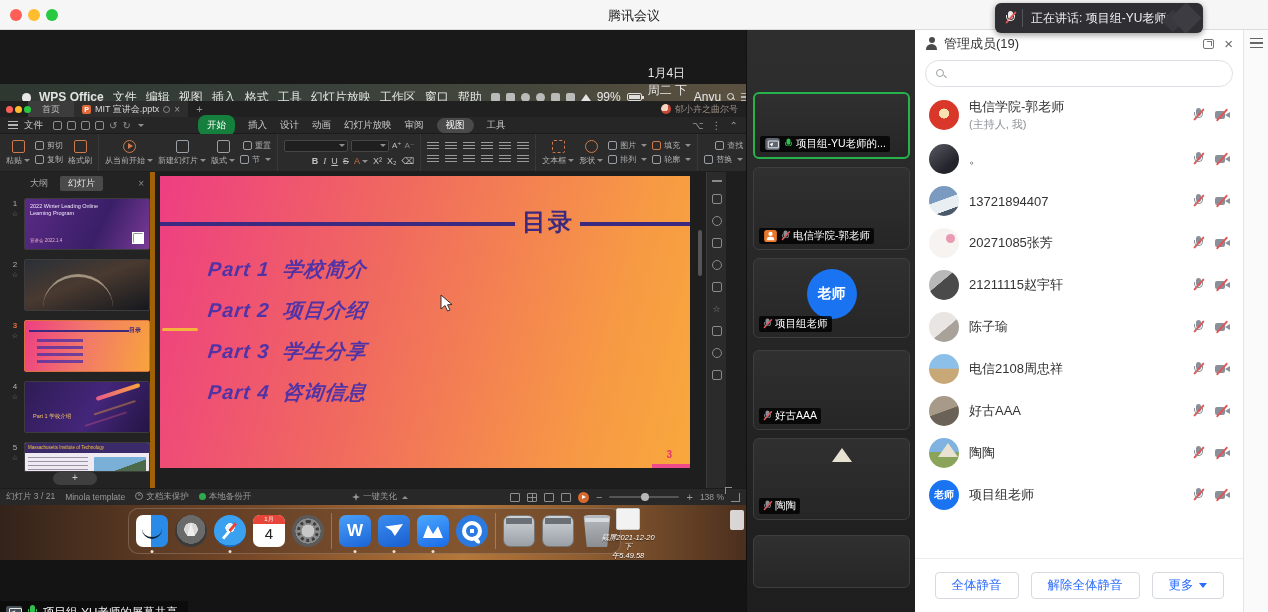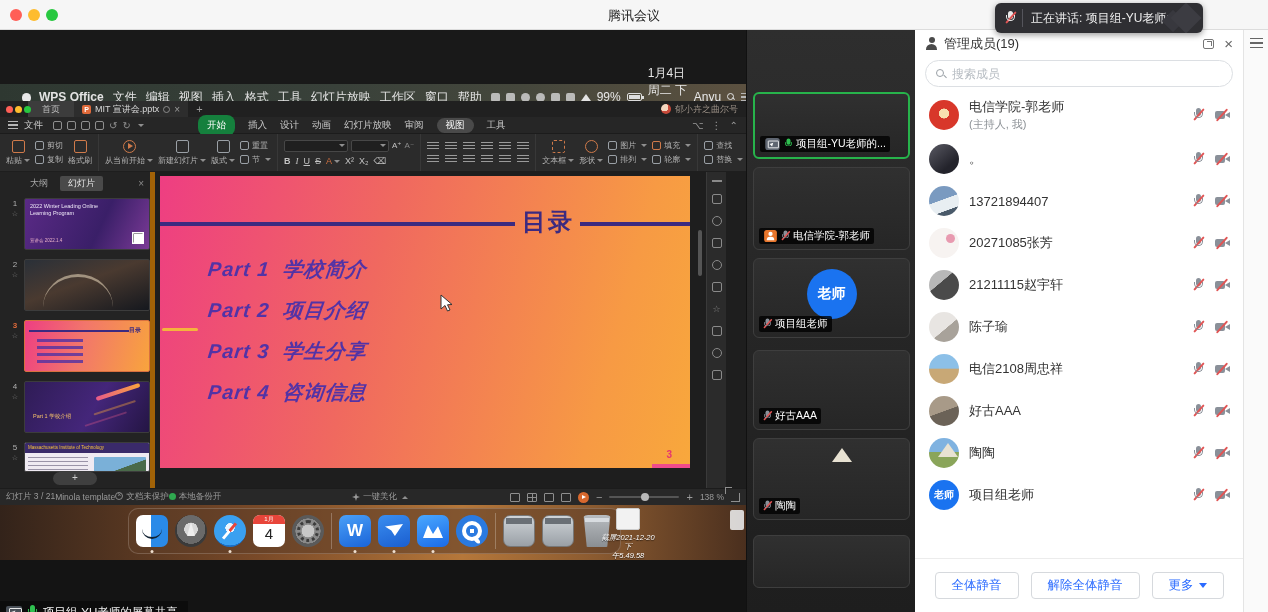--- a/index.html
+++ b/index.html
@@ -88,21 +88,21 @@
   .ribbon-tabs { position:absolute; left:198px; top:0; height:17px; display:flex; align-items:center; gap:13px; }
   .r-tab { color:#c9c9c9; white-space:nowrap; }
   .r-tab--orange { background:#15803d; color:#fff; border-radius:8px; padding:4px 9px; }
   .r-tab--gray { background:#4a4a4a; color:#fff; border-radius:8px; padding:1px 9px; }
   .mr-right { position:absolute; right:8px; top:0; height:17px; display:flex; align-items:center; gap:8px; color:#9a9a9a; font-size:10px; }
 
   .wps-toolbar { position:absolute; left:0; top:104px; width:746px; height:38px; background:#2b2b2b;
     display:flex; align-items:stretch; border-bottom:1px solid #1e1e1e; color:#b2b2b2; }
   .tgroup { display:flex; align-items:center; gap:5px; padding:2px 6px; border-right:1px solid #383838; }
   .tbig { display:flex; flex-direction:column; align-items:center; justify-content:center; gap:2px; font-size:8px; white-space:nowrap; }
-  .tstack { display:flex; flex-direction:column; justify-content:center; gap:3px; font-size:8px; }
+  .tstack { display:flex; flex-direction:column; justify-content:center; gap:3px; font-size:8px;align-items:flex-end; }
   .tstack .trow-s { display:flex; align-items:center; gap:3px; white-space:nowrap; }
   .gi { width:13px; height:13px; border:1.3px solid #9aa0a6; border-radius:2px; position:relative; flex:0 0 auto; }
   .gi.orange { border-color:#cf7a4a; }
   .gi.small { width:9px; height:9px; }
   .gi.play { border-radius:50%; border-color:#cf7a4a; }
   .gi.play::before { content:""; position:absolute; left:4px; top:2.5px; border-left:5px solid #cf7a4a; border-top:3.5px solid transparent; border-bottom:3.5px solid transparent; }
   .gi.dashed { border-style:dashed; }
   .gi.circle { border-radius:50%; }
   .caret { display:inline-block; width:0; height:0; border-left:3px solid transparent; border-right:3px solid transparent; border-top:3.5px solid #8f8f8f; vertical-align:middle; margin-left:2px; }
   .fontbox { background:#1f1f1f; border:1px solid #474747; border-radius:2px; height:12px; display:flex; align-items:center; justify-content:flex-end; padding:0 2px; }
@@ -165,21 +165,21 @@
 
   .canvas-scroll { position:absolute; right:3px; top:58px; width:4px; height:46px; background:#555; border-radius:2px; }
   .side-strip { position:absolute; right:0; top:0; width:20px; height:316px; background:#2b2b2b; border-left:1px solid #3a3a3a;
     display:flex; flex-direction:column; align-items:center; gap:12px; padding-top:8px; }
   .ss-ic { width:10px; height:10px; border:1.2px solid #8a8a8a; border-radius:2px; flex:0 0 auto; }
   .ss-ic.rnd { border-radius:50%; }
   .ss-dash { width:10px; height:2px; background:#8a8a8a; flex:0 0 auto; }
 
   
   .wps-status { position:absolute; left:0; top:458px; width:746px; height:17px; background:#282828;
-    display:flex; align-items:center; font-size:8.5px; color:#9a9a9a; padding:0 6px; border-top:1px solid #1c1c1c; }
+    display:flex; align-items:center; font-size:8.5px; color:#9a9a9a; padding:0 6px; gap:10px; border-top:1px solid #1c1c1c; }
   .gs-dot { width:7px; height:7px; border-radius:50%; background:#2fa84f; display:inline-block; margin-right:3px; vertical-align:-1px; }
   .xs-ic { display:inline-block; width:8px; height:8px; border:1px solid #8a8a8a; border-radius:50%; position:relative; margin-right:3px; vertical-align:-1px; }
   .xs-ic::before { content:"×"; position:absolute; left:1.2px; top:-2.4px; font-size:7px; color:#8a8a8a; }
   .beautify { position:absolute; left:352px; display:flex; align-items:center; gap:3px; }
   .spark { width:8px; height:8px; background:#9a9a9a; clip-path:polygon(50% 0,62% 38%,100% 50%,62% 62%,50% 100%,38% 62%,0 50%,38% 38%); }
   .stat-right { margin-left:auto; display:flex; align-items:center; gap:7px; }
   .vi { width:10px; height:9px; border:1.2px solid #8f8f8f; border-radius:1px; }
   .vi.grid { background:linear-gradient(#8f8f8f,#8f8f8f) 50% 0/1px 100% no-repeat, linear-gradient(#8f8f8f,#8f8f8f) 0 50%/100% 1px no-repeat; }
   .vi.playc { border:none; border-radius:50%; background:#d8682e; position:relative; width:11px; height:11px; }
   .vi.playc::before { content:""; position:absolute; left:4px; top:3px; border-left:4px solid #fff; border-top:2.5px solid transparent; border-bottom:2.5px solid transparent; }
@@ -751,21 +751,20 @@
     <div class="mp-header">
       <span class="person-ic"></span>
       <span class="mp-title">管理成员(19)</span>
       <span class="mp-hicons">
         <span class="popout-ic"></span>
         <span class="close-x">×</span>
       </span>
     </div>
     <div class="mp-search">
       <span class="ic-search"></span>
-      <input placeholder="搜索成员" style="">
     </div>
     <div class="mp-list">
       <div class="m-row first">
         <span class="m-av av av-guo"></span>
         <span>
             <div class="m-name">电信学院-郭老师</div>
               <div class="m-sub">(主持人, 我)</div>
           </span>
         <span class="m-icons">
           <span class="mic">

